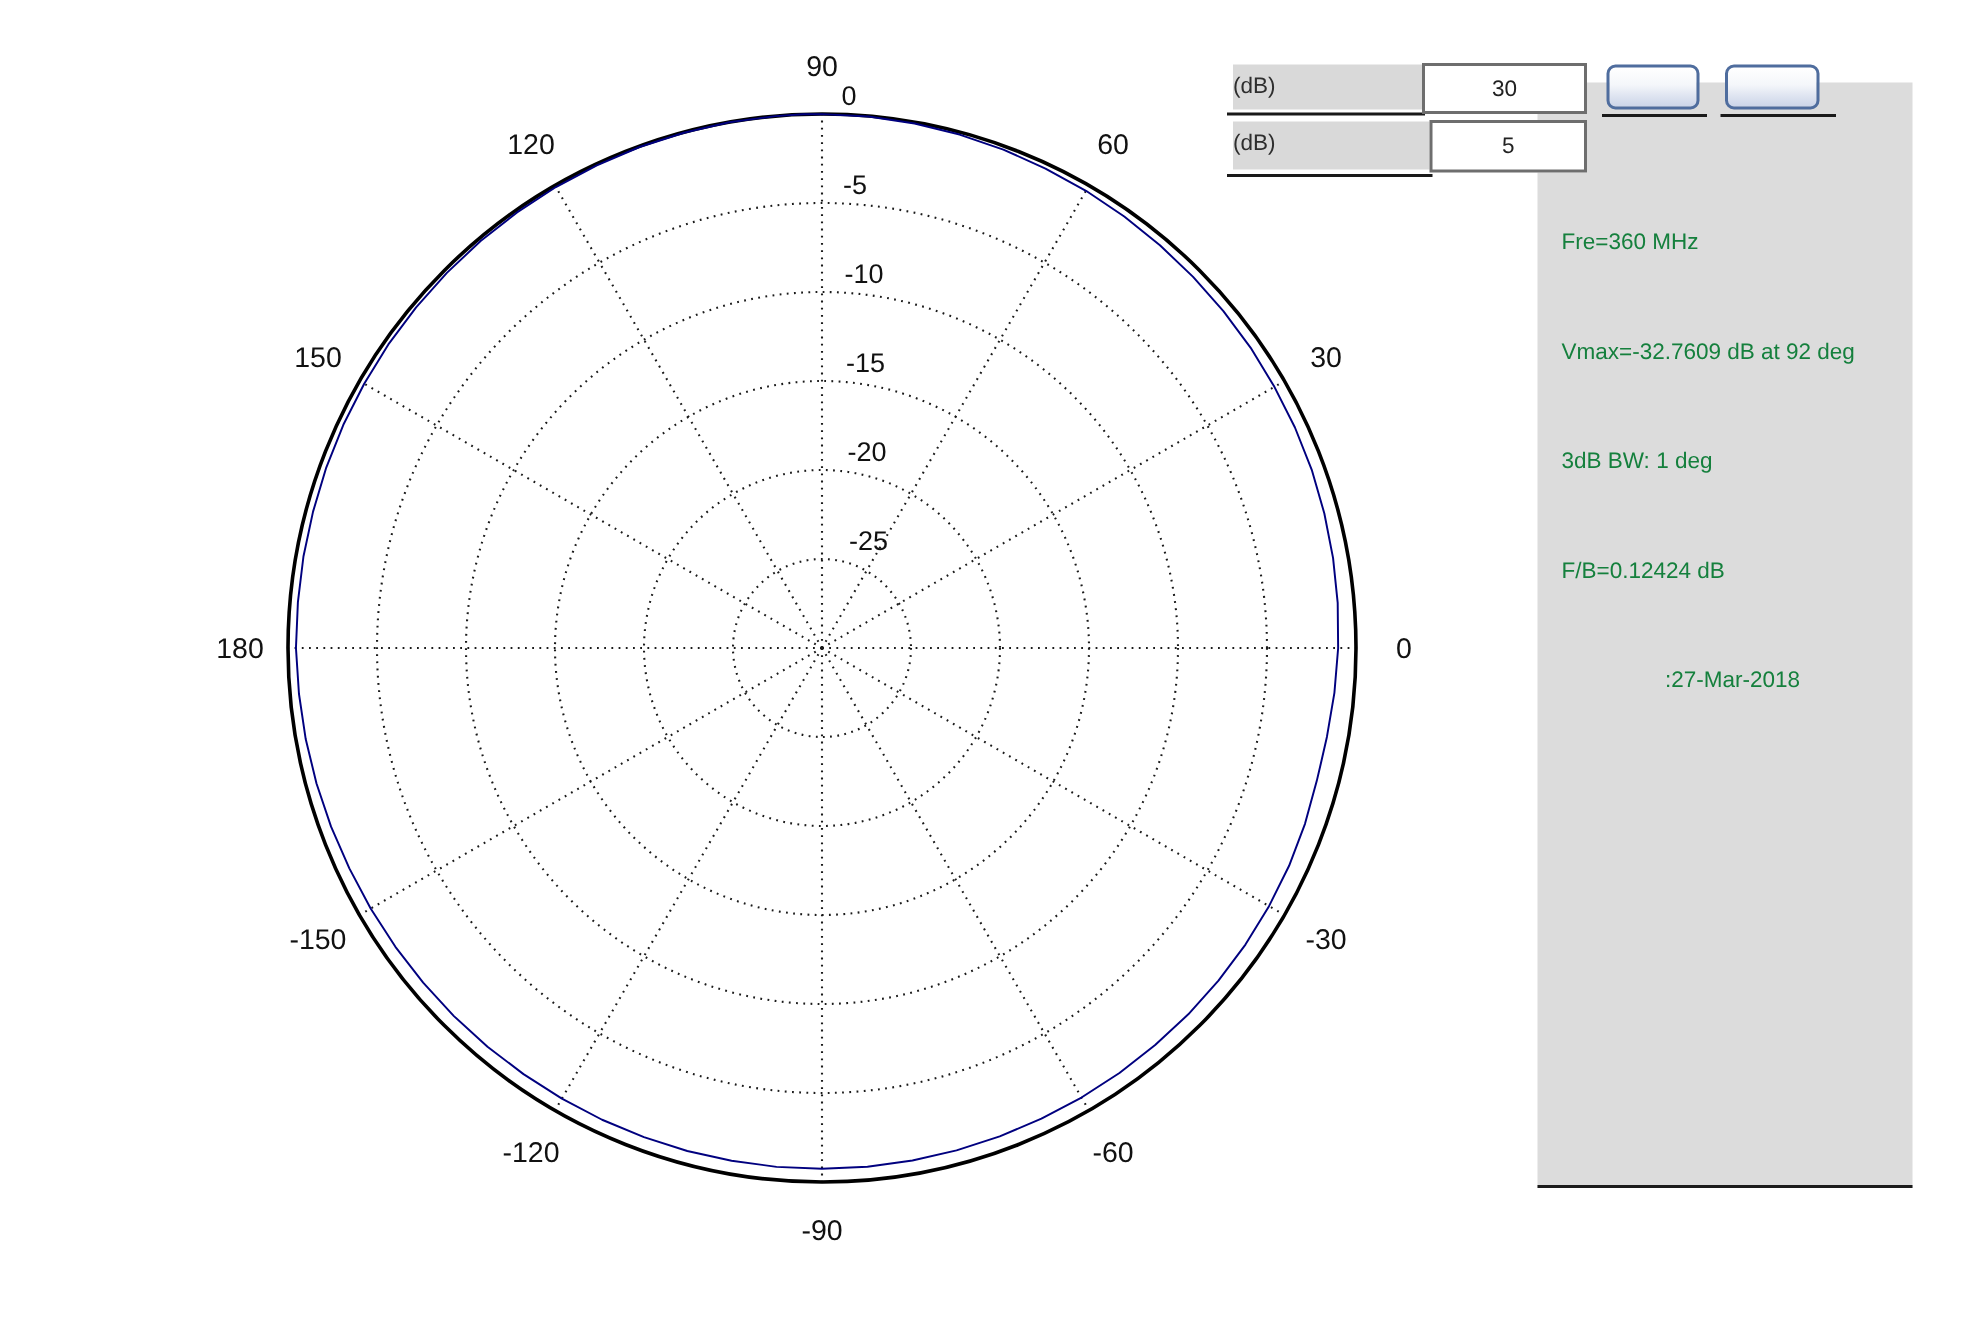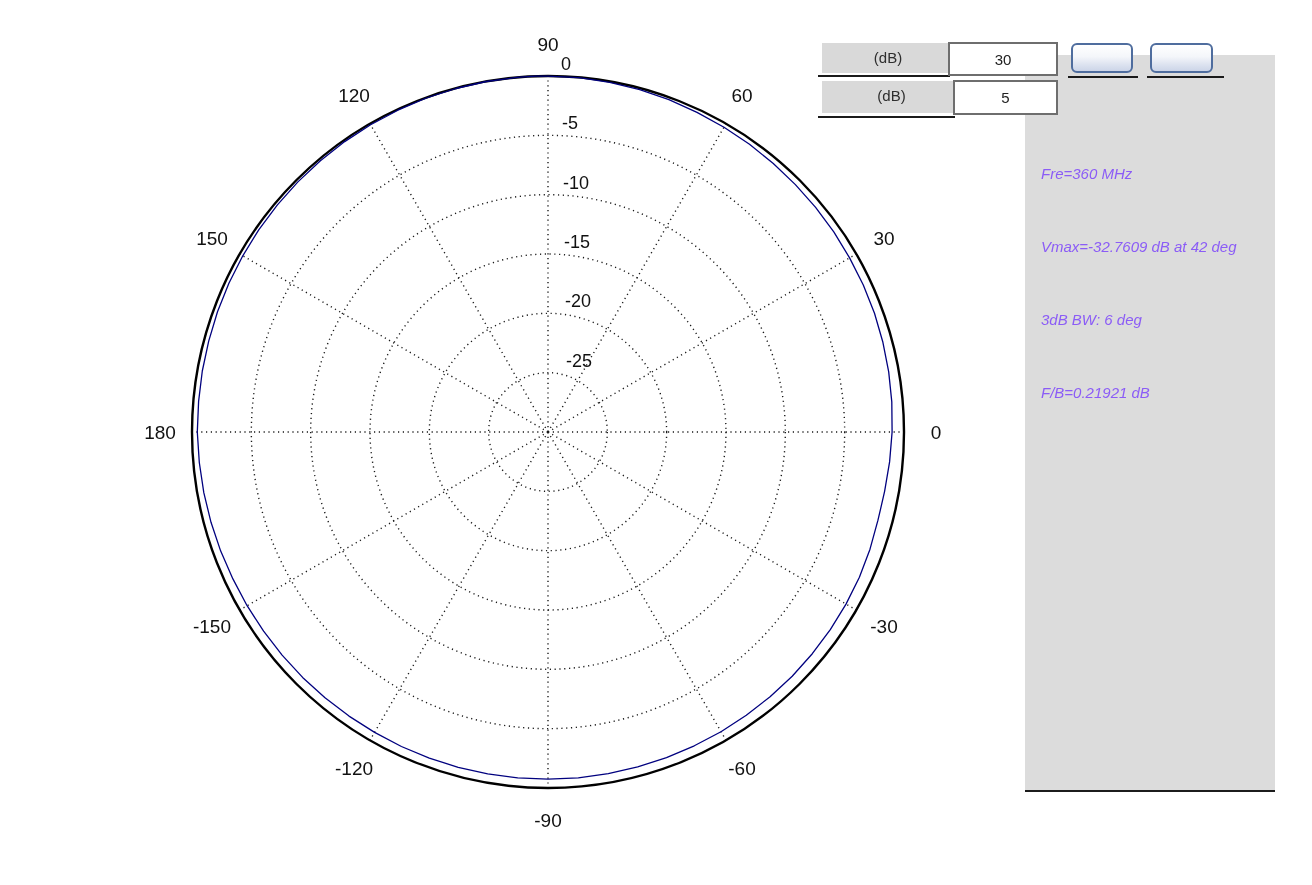--- a/index.html
+++ b/index.html
@@ -5,27 +5,27 @@
   html,body{margin:0;padding:0;background:#ffffff;}
   body{width:1312px;height:885px;position:relative;overflow:hidden;
        font-family:"Liberation Sans",sans-serif;}
   #stage{position:absolute;left:0;top:0;width:1312px;height:885px;}
 
   #polar-svg{position:absolute;left:0;top:0;}
 
   .panel{position:absolute;left:1025px;top:55px;width:250px;height:737px;
          background:#dcdcdc;border-bottom:2px solid #1c1c1c;box-sizing:border-box;}
 
-  .status-lines{position:absolute;left:1041px;top:120px;width:250px;
-                font-size:15px;color:#8b5cf6;white-space:pre;font-style:italic;}
+  .status-lines{position:absolute;left:1041px;top:108px;width:250px;
+                font-size:15px;color:#15803d;white-space:pre;}
   .status-line{height:39px;line-height:39px;}
   .status-line.indent{padding-left:69px;}
 
   .db-label{position:absolute;background:#d9d9d9;color:#2e2e2e;font-size:15px;
-            text-align:center;box-sizing:border-box;padding:6px 10px 0 16px;}
+            text-align:left;box-sizing:border-box;padding:6px 10px 0 0;}
   .row-underline{position:absolute;height:0;border-top:2px solid #1a1a1a;}
   .db-input{position:absolute;background:#ffffff;border:2px solid #6e6e6e;
             text-align:center;font-size:15px;color:#222;box-sizing:border-box;
             font-family:"Liberation Sans",sans-serif;padding:0;}
   #lbl-row1{left:822px;top:43px;width:126px;height:30px;}
   #ul-row1{left:818px;top:75px;width:132px;}
   #inp-row1{left:948px;top:42px;width:110px;height:34px;}
   #lbl-row2{left:822px;top:81px;width:133px;height:32px;}
   #ul-row2{left:818px;top:116px;width:137px;}
   #inp-row2{left:953px;top:80px;width:105px;height:35px;}
@@ -81,23 +81,24 @@
       <text x="563" y="188.66666666666666" text-anchor="start" font-size="18" fill="#111" font-family="&quot;Liberation Sans&quot;, sans-serif">-10</text>
       <text x="564" y="248" text-anchor="start" font-size="18" fill="#111" font-family="&quot;Liberation Sans&quot;, sans-serif">-15</text>
       <text x="565" y="307.3333333333333" text-anchor="start" font-size="18" fill="#111" font-family="&quot;Liberation Sans&quot;, sans-serif">-20</text>
       <text x="566" y="366.6666666666667" text-anchor="start" font-size="18" fill="#111" font-family="&quot;Liberation Sans&quot;, sans-serif">-25</text>
     </svg>
 
   <div class="panel"></div>
 
   <div class="status-lines">
     <div class="status-line">Fre=360 MHz</div>
-    <div class="status-line">Vmax=-32.7609 dB at 42 deg</div>
-    <div class="status-line">3dB BW: 6 deg</div>
-    <div class="status-line">F/B=0.21921 dB</div>
+    <div class="status-line">Vmax=-32.7609 dB at 92 deg</div>
+    <div class="status-line">3dB BW: 1 deg</div>
+    <div class="status-line">F/B=0.12424 dB</div>
+    <div class="status-line indent">:27-Mar-2018</div>
   </div>
 
   <div class="db-label" id="lbl-row1">(dB)</div>
   <div class="row-underline" id="ul-row1"></div>
   <input class="db-input" id="inp-row1" value="30" style="">
 
   <div class="db-label" id="lbl-row2">(dB)</div>
   <div class="row-underline" id="ul-row2"></div>
   <input class="db-input" id="inp-row2" value="5" style="">
 

